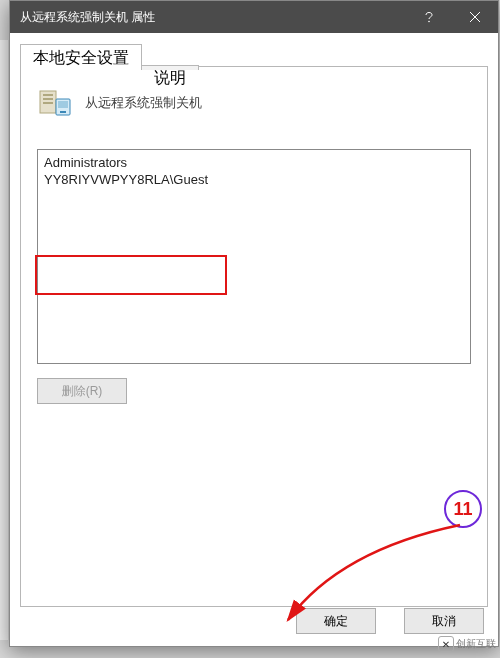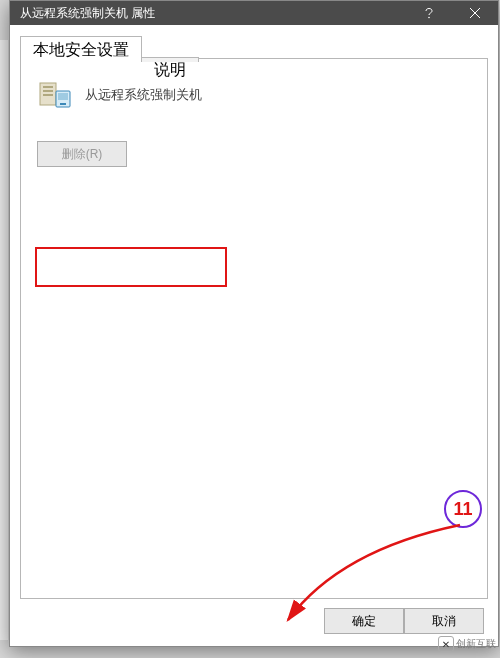--- a/index.html
+++ b/index.html
@@ -20,21 +20,21 @@
   .dialog {
     position: absolute;
     left: 9px; top: 0;
     width: 490px;
     height: 647px;
     background: #fff;
     border: 1px solid #888;
     box-shadow: 0 4px 20px rgba(0,0,0,.45);
   }
   .titlebar {
-    height: 24px;
+    height: 32px;
     background: #4b4b4b;
     color: #fff;
     display: flex;
     align-items: center;
     font-size: 12px;
     padding-left: 10px;
   }
   .titlebar .title { flex: 1; }
   .titlebar .winbtn {
     width: 46px; height: 32px;
@@ -119,21 +119,21 @@
     border: 2px solid #1a7fd4;
     background: #e9e9e9;
     min-width: 160px;
     line-height: 22px;
   }
   .btn.disabled { color: #9a9a9a; }
   .dlgbtns {
     position: absolute;
     right: 14px; bottom: 12px;
     display: flex;
-    gap: 0;
+    gap: 28px;
   }
   .dlgbtns .btn { min-width: 80px; }
   .callout {
     position: absolute;
     right: 18px; top: 490px;
     width: 38px; height: 38px;
     border: 2px solid #6d28d9;
     border-radius: 50%;
     color: #e01515;
     font-size: 18px;
@@ -195,20 +195,24 @@
           <rect x="6" y="13" width="10" height="2" fill="#b0a87f"></rect>
           <rect x="6" y="17" width="10" height="2" fill="#b0a87f"></rect>
           <rect x="19" y="14" width="14" height="16" rx="1" fill="#d7ecf7" stroke="#3c88b8"></rect>
           <rect x="21" y="16" width="10" height="7" fill="#9fcbe2"></rect>
           <rect x="23" y="26" width="6" height="2" fill="#3c88b8"></rect>
         </svg>
       </span>
       <span class="policy-title">从远程系统强制关机</span>
     </div>
 
+    <div class="listbox">
+      <div class="row1">Administrators</div>
+      <div class="row1">YY8RIYVWPYY8RLA\Guest</div>
+    </div>
 
     <div class="highlight-rect" style="left:14px; top:188px; width:192px; height:40px;"></div>
 
     <div class="btnrow">
       <div class="btn disabled">删除(R)</div>
     </div>
 
   </div>
 
   <div class="dlgbtns">

